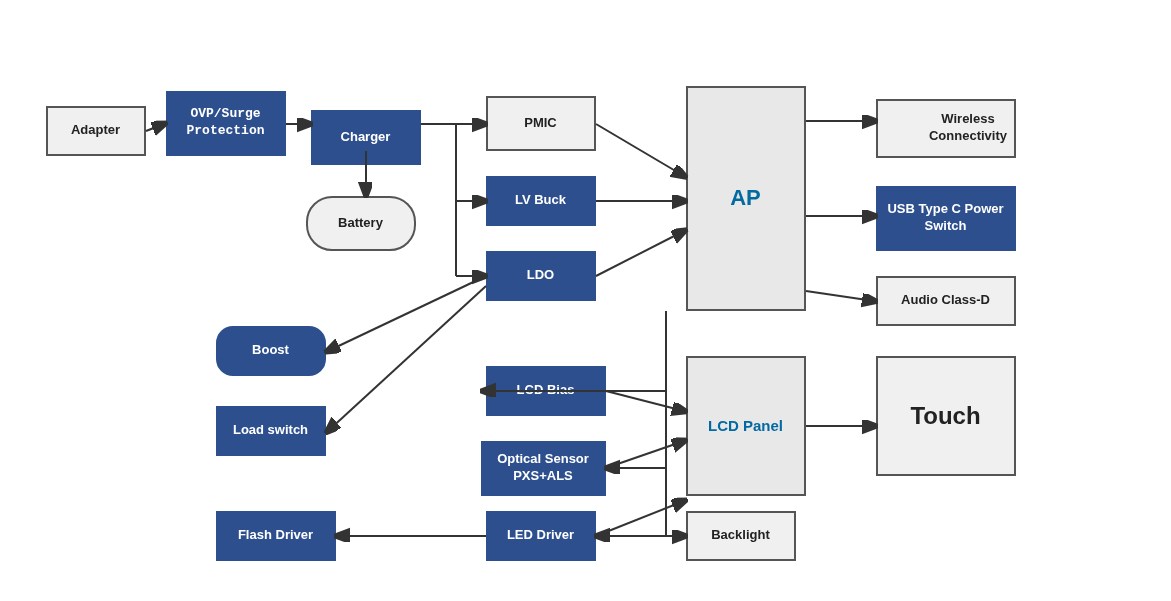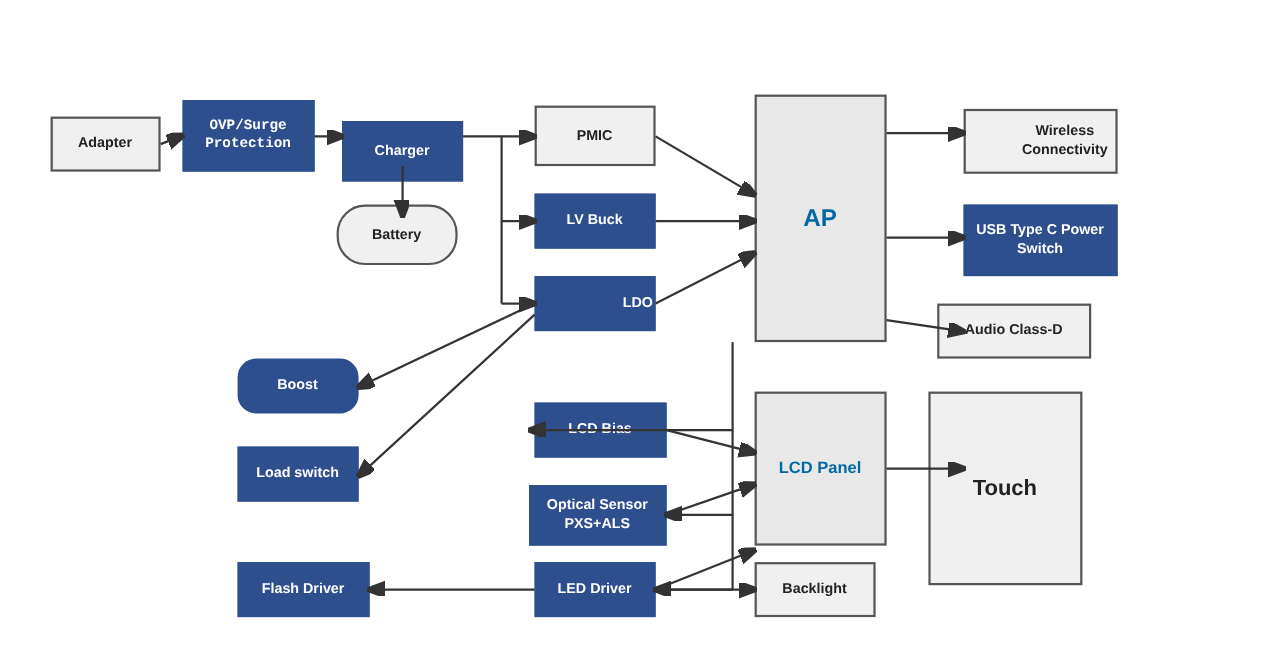--- a/index.html
+++ b/index.html
@@ -76,33 +76,33 @@
   </div>
 
   <div class="block block-blue" style="left:130px; top:70px; width:120px; height:65px;font-family:Liberation Mono, monospace;">
     <span>OVP/Surge Protection</span>
   </div>
 
   <div class="block block-blue" style="left:275px; top:89px; width:110px; height:55px;">
     <span>Charger</span>
   </div>
 
-  <div class="block block-white block-rounded" style="left:270px; top:165px; width:110px; height:55px;border-radius:26px;">
+  <div class="block block-white block-rounded" style="left:270px; top:175px; width:110px; height:55px;border-radius:26px;">
     <span>Battery</span>
   </div>
 
   <div class="block block-white" style="left:450px; top:75px; width:110px; height:55px;">
     <span>PMIC</span>
   </div>
 
   <div class="block block-blue" style="left:450px; top:155px; width:110px; height:50px;text-align:center;">
     <span>LV Buck</span>
   </div>
 
-  <div class="block block-blue" style="left:450px; top:230px; width:110px; height:50px;justify-content:flex-end;">
+  <div class="block block-blue" style="left:450px; top:230px; width:110px; height:50px;">
     <span>LDO</span>
   </div>
 
   <div class="block block-blue" style="left:180px; top:305px; width:110px; height:50px;border-radius:17px;">
     <span>Boost</span>
   </div>
 
   <div class="block block-blue" style="left:180px; top:385px; width:110px; height:50px;">
     <span>Load switch</span>
   </div>
@@ -132,25 +132,25 @@
   </div>
 
   <div class="block block-white" style="left:840px; top:78px; width:140px; height:59px;padding-left:45px;">
     <span>Wireless Connectivity</span>
   </div>
 
   <div class="block block-blue" style="left:840px; top:165px; width:140px; height:65px;">
     <span>USB Type C Power Switch</span>
   </div>
 
-  <div class="block block-white" style="left:816px; top:255px; width:140px; height:50px;">
+  <div class="block block-white" style="left:840px; top:255px; width:140px; height:50px;">
     <span>Audio Class-D</span>
   </div>
 
-  <div class="block block-white" style="left:808px; top:335px; width:140px; height:176px; font-size:20px;">
+  <div class="block block-white" style="left:840px; top:335px; width:140px; height:120px; font-size:24px;">
     <span>Touch</span>
   </div>
 
   <div class="block block-white" style="left:650px; top:490px; width:110px; height:50px;">
     <span>Backlight</span>
   </div>
 
   <svg class="arrows-svg">
     <defs>
       <marker id="arr" markerWidth="8" markerHeight="8" refX="6" refY="3" orient="auto">

